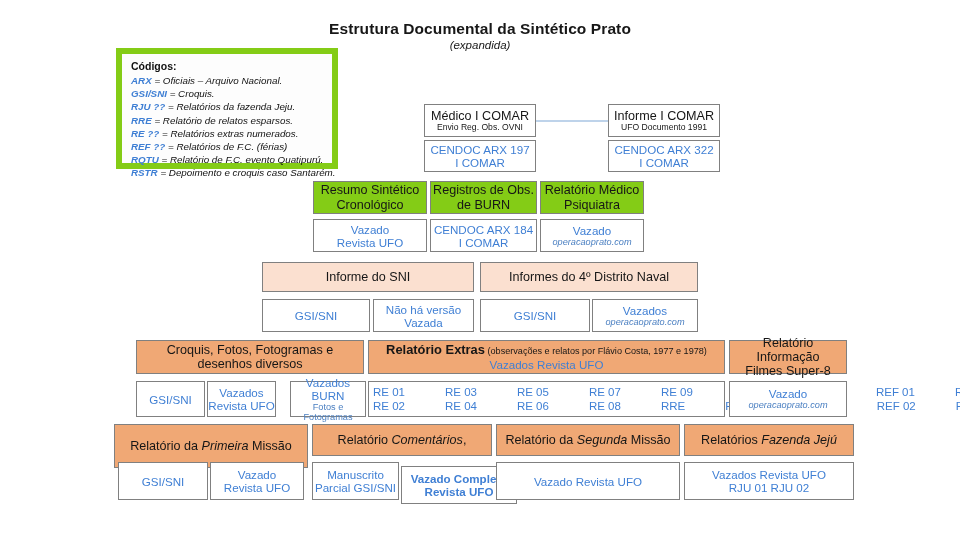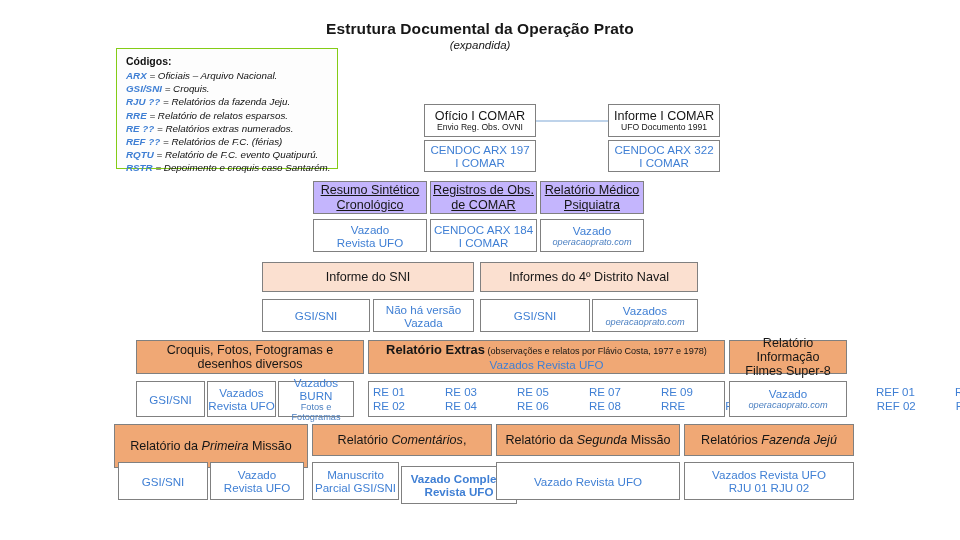--- a/index.html
+++ b/index.html
@@ -16,35 +16,35 @@
     font-size:15.5px;font-weight:bold;color:#171717;letter-spacing:.1px;
   }
   .subtitle{
     position:absolute;left:0;top:39px;width:960px;text-align:center;
     font-size:11.5px;font-style:italic;color:#171717;
   }
 
   
   .legend{
     position:absolute;left:116px;top:48px;width:222px;height:121px;
-    background:#fdfdfd;border:1px solid #84cc16;box-sizing:border-box;
+    background:#fdfdfd;border:6px solid #84cc16;box-sizing:border-box;
     padding:6px 0 0 9px;
   }
   .legend-title{font-size:10.5px;font-weight:bold;color:#111;margin-bottom:2px;}
   .legend-row{font-size:9.8px;font-style:italic;color:#111;line-height:13.2px;white-space:nowrap;}
   .legend-row .code{color:#3f7fd4;font-weight:bold;font-style:italic;}
 
   
   .box{
     position:absolute;box-sizing:border-box;border:1px solid #808080;
     display:flex;flex-direction:column;align-items:center;justify-content:center;
     text-align:center;line-height:1.12;
   }
   .hdr-white{background:#ffffff;color:#161616;}
-  .hdr-cream{background:#c4b5fd;color:#161616;text-decoration:underline;}
+  .hdr-cream{background:#84cc16;color:#161616;}
   .hdr-peach{background:#fbe0d0;color:#161616;}
   .hdr-orange{background:#f0a875;color:#161616;}
   .sub{background:#ffffff;color:#3f7fd4;}
 
   .t-main{font-size:12.6px;}
   .t-small{font-size:8.6px;}
   .t-sub{font-size:11.6px;color:#3f7fd4;}
   .t-sub-sm{font-size:9.2px;color:#4a7fc1;}
   .t-it{font-style:italic;}
   .t-b{font-weight:bold;}
@@ -61,41 +61,41 @@
     display:flex;justify-content:space-between;width:100%;
     font-size:11.5px;color:#3f7fd4;gap:40px;
   }
   .codes-row span{flex:1;text-align:center;white-space:nowrap;}
 </style>
 </head>
 <body>
 
 <div class="stage">
 
-  <div class="title">Estrutura Documental da Operação Prato</div>
+  <div class="title">Estrutura Documental da Sintético Prato</div>
   <div class="subtitle">(expandida)</div>
 
   <div class="legend">
     <div class="legend-title">Códigos:</div>
     <div id="legend-rows">
         <div class="legend-row"><span class="code">ARX</span><span> = Oficiais – Arquivo Nacional.</span></div>
         <div class="legend-row"><span class="code">GSI/SNI</span><span> = Croquis.</span></div>
         <div class="legend-row"><span class="code">RJU ??</span><span> = Relatórios da fazenda Jeju.</span></div>
         <div class="legend-row"><span class="code">RRE</span><span> = Relatório de relatos esparsos.</span></div>
         <div class="legend-row"><span class="code">RE ??</span><span> = Relatórios extras numerados.</span></div>
         <div class="legend-row"><span class="code">REF ??</span><span> = Relatórios de F.C. (férias)</span></div>
         <div class="legend-row"><span class="code">RQTU</span><span> = Relatório de F.C. evento Quatipurú.</span></div>
         <div class="legend-row"><span class="code">RSTR</span><span> = Depoimento e croquis caso Santarém.</span></div>
       </div>
   </div>
 
   <div class="line" style="left:536px;top:120px;width:72px;"></div>
 
   <div class="box hdr-white" style="left:424px;top:104px;width:112px;height:33px;">
-    <div class="t-main">Ofício I COMAR</div>
+    <div class="t-main">Médico I COMAR</div>
     <div class="t-small">Envio Reg. Obs. OVNI</div>
   </div>
   <div class="box sub" style="left:424px;top:140px;width:112px;height:32px;">
     <div class="t-sub">CENDOC ARX 197</div>
     <div class="t-sub">I COMAR</div>
   </div>
 
   <div class="box hdr-white" style="left:608px;top:104px;width:112px;height:33px;">
     <div class="t-main">Informe I COMAR</div>
     <div class="t-small">UFO Documento 1991</div>
@@ -109,21 +109,21 @@
     <div class="t-main">Resumo Sintético</div>
     <div class="t-main">Cronológico</div>
   </div>
   <div class="box sub" style="left:313px;top:219px;width:114px;height:33px;">
     <div class="t-sub">Vazado</div>
     <div class="t-sub">Revista UFO</div>
   </div>
 
   <div class="box hdr-cream" style="left:430px;top:181px;width:107px;height:33px;">
     <div class="t-main">Registros de Obs.</div>
-    <div class="t-main">de COMAR</div>
+    <div class="t-main">de BURN</div>
   </div>
   <div class="box sub" style="left:430px;top:219px;width:107px;height:33px;">
     <div class="t-sub">CENDOC ARX 184</div>
     <div class="t-sub">I COMAR</div>
   </div>
 
   <div class="box hdr-cream" style="left:540px;top:181px;width:104px;height:33px;">
     <div class="t-main">Relatório Médico</div>
     <div class="t-main">Psiquiatra</div>
   </div>
@@ -171,21 +171,21 @@
     <div class="t-main">Filmes Super-8</div>
   </div>
 
   <div class="box sub" style="left:136px;top:381px;width:69px;height:36px;">
     <div class="t-sub">GSI/SNI</div>
   </div>
   <div class="box sub" style="left:207px;top:381px;width:69px;height:36px;">
     <div class="t-sub">Vazados</div>
     <div class="t-sub">Revista UFO</div>
   </div>
-  <div class="box sub" style="left:278px;top:381px;width:76px;height:36px;">
+  <div class="box sub" style="left:290px;top:381px;width:76px;height:36px;">
     <div class="t-sub">Vazados BURN</div>
     <div class="t-sub-sm">Fotos e Fotogramas</div>
   </div>
 
   <div class="box sub" style="left:368px;top:381px;width:357px;height:36px;">
     <div class="codes-grid">
       <div class="codes-row" id="codes-row-1">
           <span>RE 01</span>
           <span>RE 03</span>
           <span>RE 05</span>

